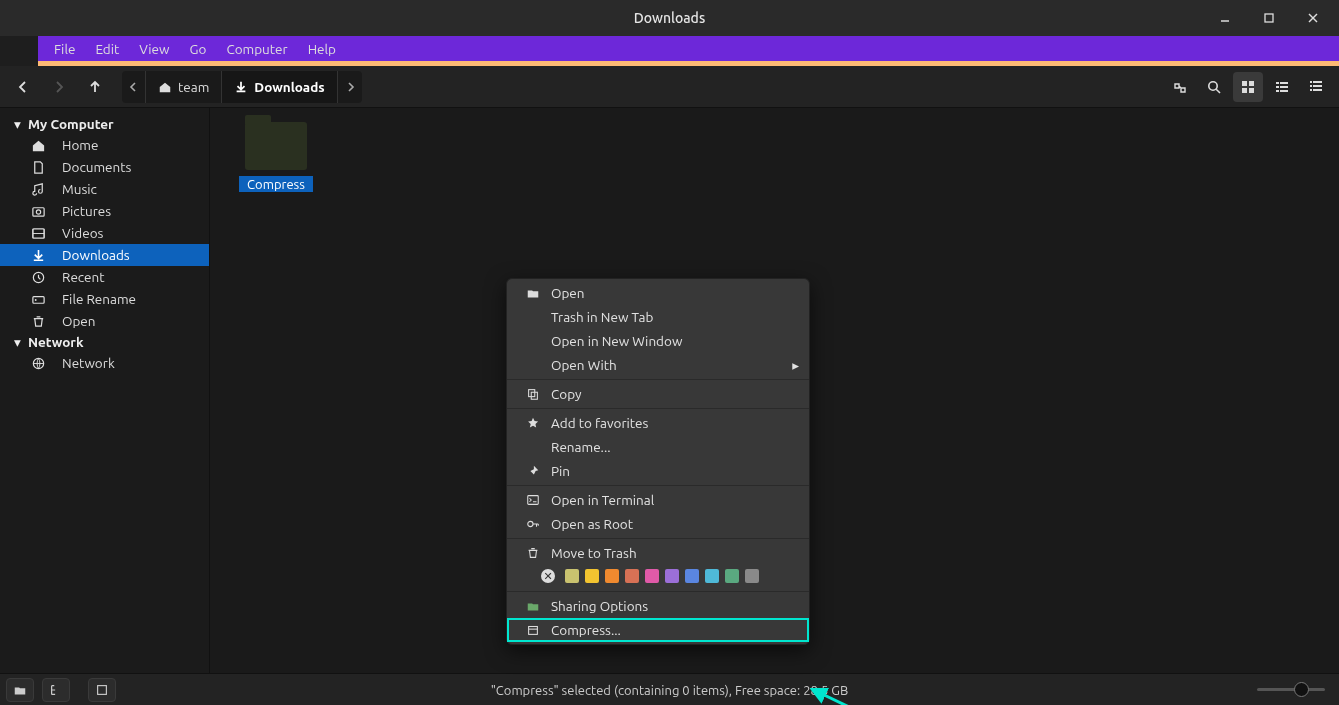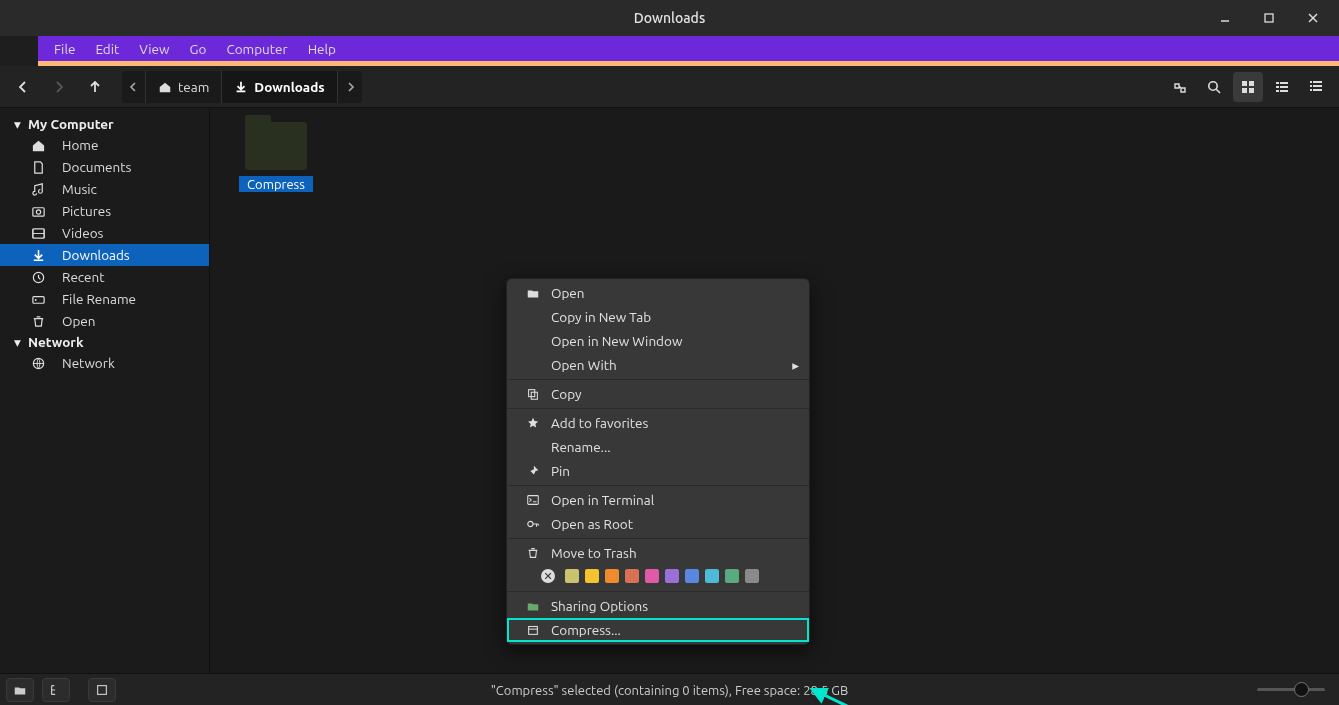--- a/index.html
+++ b/index.html
@@ -384,21 +384,21 @@
             <svg viewBox="0 0 16 16">
               <path d="M2 5h5l1 1h6v7H2z" fill="#ddd"></path>
             </svg>
           </span>
         <span>Open</span>
       </div>
       <div class="ctx-item">
         <span class="ci-ico blank">
             <svg></svg>
           </span>
-        <span>Copy in New Tab</span>
+        <span>Trash in New Tab</span>
       </div>
       <div class="ctx-item">
         <span class="ci-ico blank">
             <svg></svg>
           </span>
         <span>Open in New Window</span>
       </div>
       <div class="ctx-item">
         <span class="ci-ico blank">
             <svg></svg>

